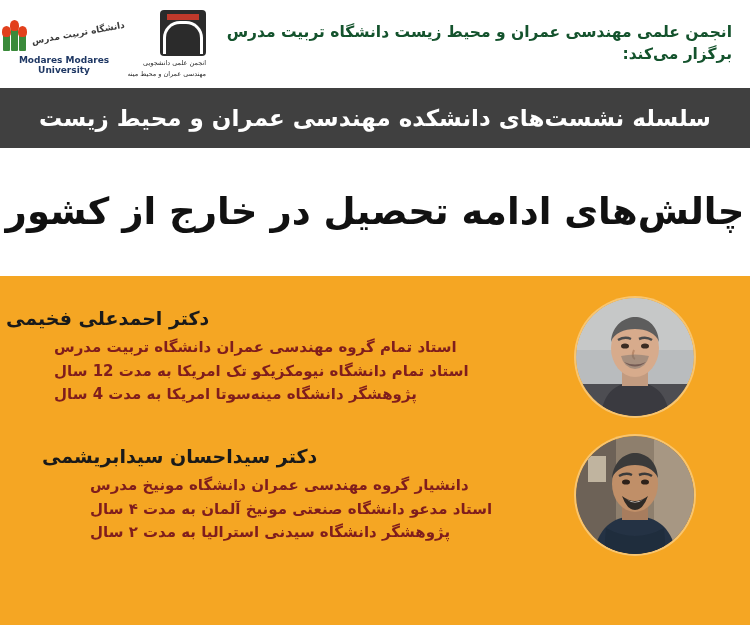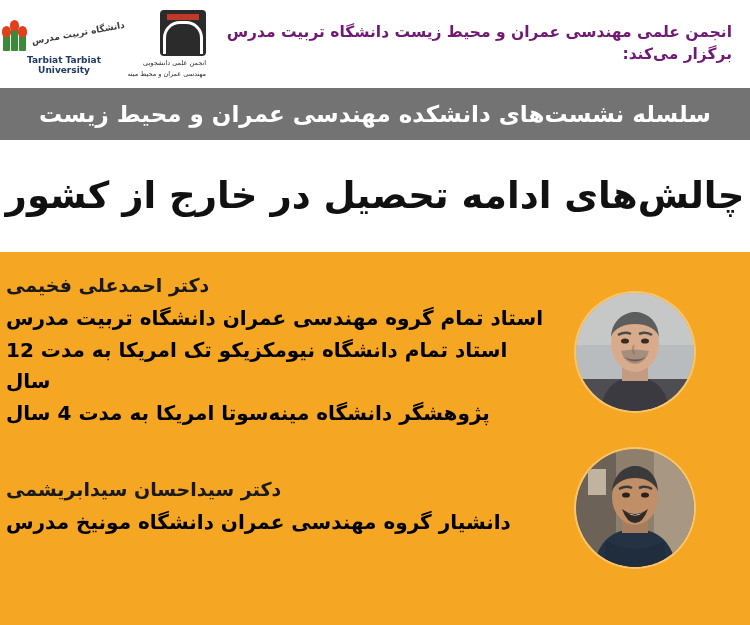--- a/index.html
+++ b/index.html
@@ -31,21 +31,21 @@
     flex-direction: row;
     align-items: center;
     padding: 0 10px;
     box-sizing: border-box;
   }
   .header-text {
     flex: 1;
     text-align: right;
     font-size: 15.5px;
     font-weight: bold;
-    color: #701a75;
+    color: #14532d;
     letter-spacing: 0px;
     padding-right: 8px;
     line-height: 1.4;
     direction: rtl;
   }
   .logo-block {
     display: flex;
     flex-direction: row;
     align-items: center;
     gap: 8px;
@@ -148,38 +148,38 @@
     margin-top: 3px;
     font-size: 6.5px;
     color: #2b2b2b;
     text-align: center;
     line-height: 1.3;
     direction: rtl;
   }
 
   
   .series-band {
-    height: 52px;
-    background: #737373;
+    height: 60px;
+    background: #404040;
     display: flex;
     align-items: center;
     justify-content: center;
   }
   .series-text {
     font-size: 23px;
     font-weight: bold;
     color: #ffffff;
     text-align: center;
     direction: rtl;
     letter-spacing: 0px;
   }
 
   
   .title-band {
-    height: 112px;
+    height: 128px;
     background: #ffffff;
     display: flex;
     align-items: center;
     justify-content: center;
   }
   .title-text {
     font-size: 37px;
     font-weight: bold;
     color: #111111;
     direction: rtl;
@@ -199,43 +199,44 @@
   }
   .speaker {
     display: flex;
     flex-direction: row;
     align-items: center;
     justify-content: flex-start;
     padding: 0 56px 0 0;
     box-sizing: border-box;
     gap: 18px;
   }
-  .speaker + .speaker { margin-top: 20px; }
+  .speaker + .speaker { margin-top: 20px; padding-left: 36px; }
 
   .speaker-info {
     flex: 1;
     text-align: left;
     direction: rtl;
     padding-left: 6px;
   }
   .speaker-name {
     font-size: 19px;
     font-weight: bold;
     color: #1a1a1a;
     margin-bottom: 7px;
     text-align: left;
     direction: rtl;
   }
   .speaker-line {
-    font-size: 20px;
-    color: #000000;
+    font-size: 15px;
+    color: #7f1d1d;
     line-height: 1.58;
     text-align: left;
     direction: rtl;
     font-weight: bold;
+    margin-left: 48px;
   }
 
   .speaker-photo {
     width: 118px;
     height: 118px;
     border-radius: 50%;
     overflow: hidden;
     flex: 0 0 auto;
     box-shadow: 0 0 0 2px rgba(255,255,255,0.35);
     position: relative;
@@ -272,21 +273,21 @@
           <div class="tmu-emblem">
             <div class="tulip t1"></div>
             <div class="tulip t2"></div>
             <div class="tulip t3"></div>
             <div class="bud b1"></div>
             <div class="bud b2"></div>
             <div class="bud b3"></div>
           </div>
         </div>
         <div class="tmu-name">
-          <div>Tarbiat Tarbiat</div>
+          <div>Modares Modares</div>
           <div>University</div>
         </div>
       </div>
     </div>
   </div>
 
   <div class="series-band">
     <div class="series-text">سلسله نشست‌های دانشکده مهندسی عمران و محیط زیست</div>
   </div>
 
@@ -353,19 +354,21 @@
             <path d="M63 39 q7 -3 13 1" stroke="#3a3a3a" stroke-width="2.5" fill="none"></path>
             <path d="M46 60 q13 10 26 0 q-5 14 -13 14 q-8 0 -13 -14 z" fill="#2f2a26"></path>
             <path d="M50 63 q9 6 18 0 q-9 7 -18 0 z" fill="#f0e9e4"></path>
             <path d="M30 92 q29 16 58 0 l2 26 h-62 z" fill="#1f2d3d"></path>
           </g>
         </svg>
       </div>
       <div class="speaker-info">
         <div class="speaker-name">دکتر سیداحسان سیدابریشمی</div>
         <div class="speaker-line">دانشیار گروه مهندسی عمران دانشگاه مونیخ مدرس</div>
+        <div class="speaker-line">استاد مدعو دانشگاه صنعتی مونیخ آلمان به مدت ۴ سال</div>
+        <div class="speaker-line">پژوهشگر دانشگاه سیدنی استرالیا به مدت ۲ سال</div>
       </div>
     </div>
 
   </div>
 
   <div class="bottom-strip"></div>
 </div>
 
 </body></html>

